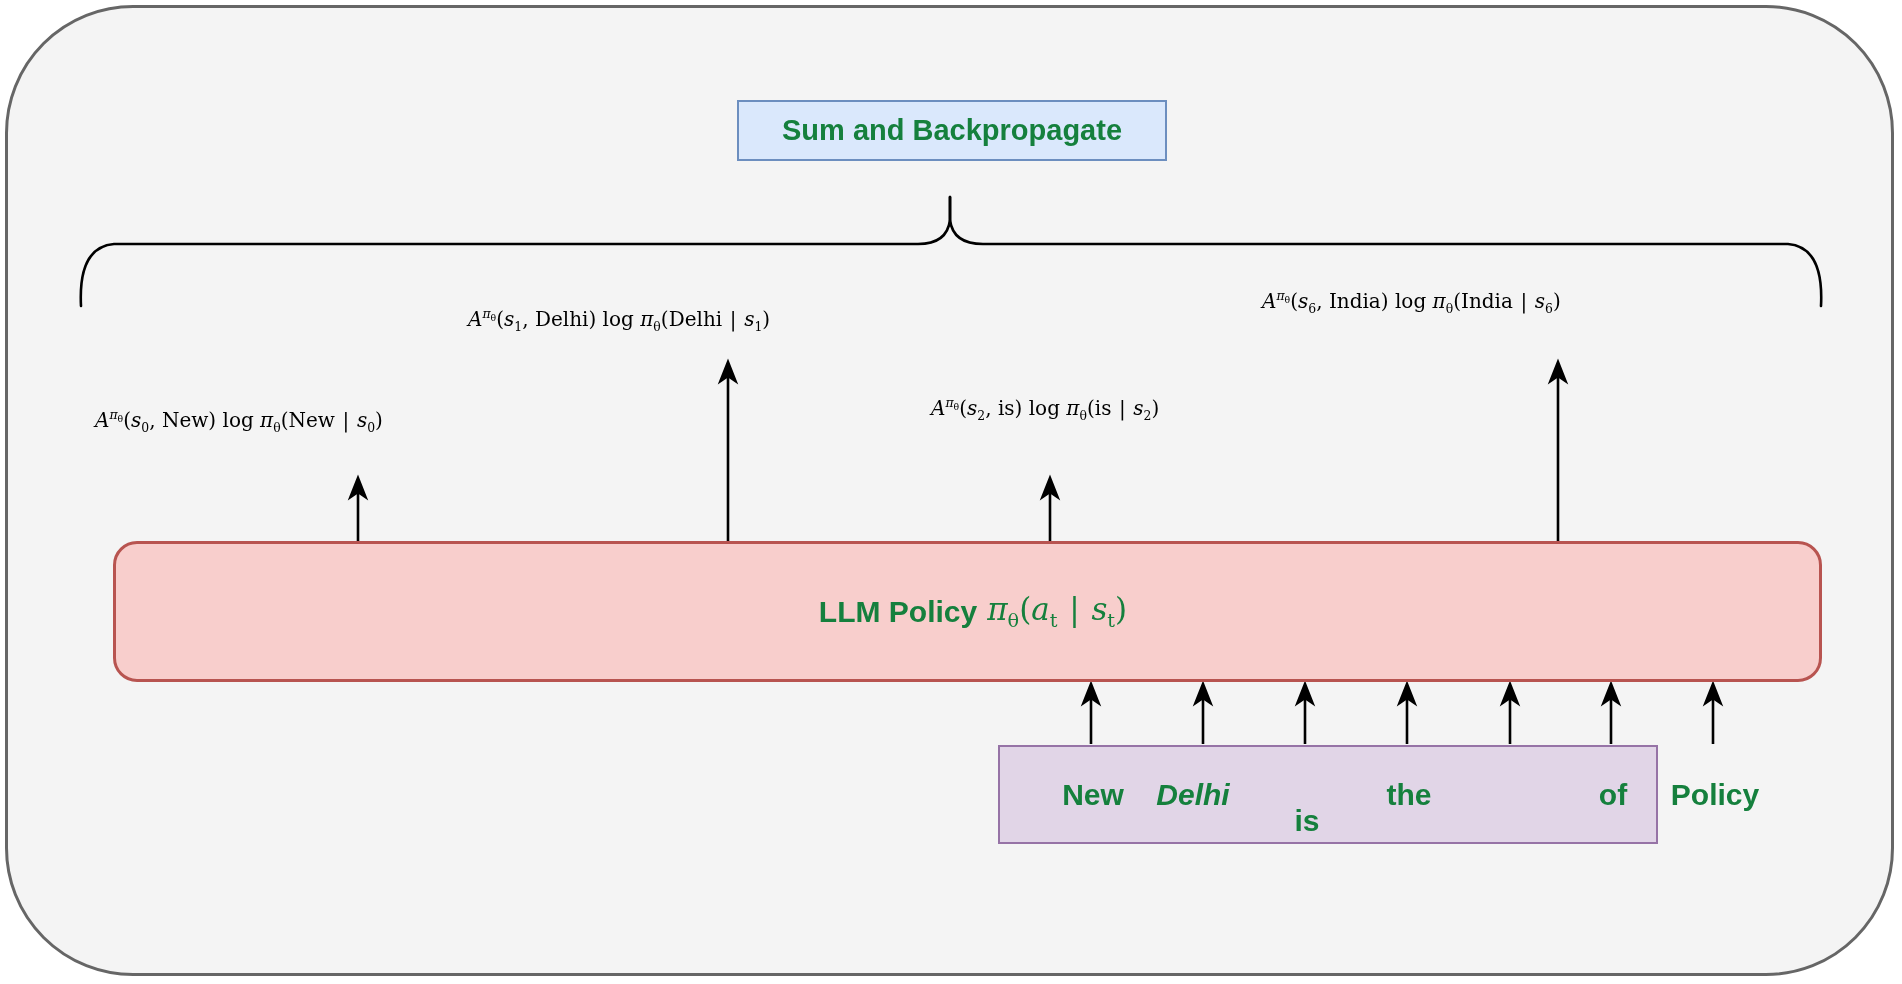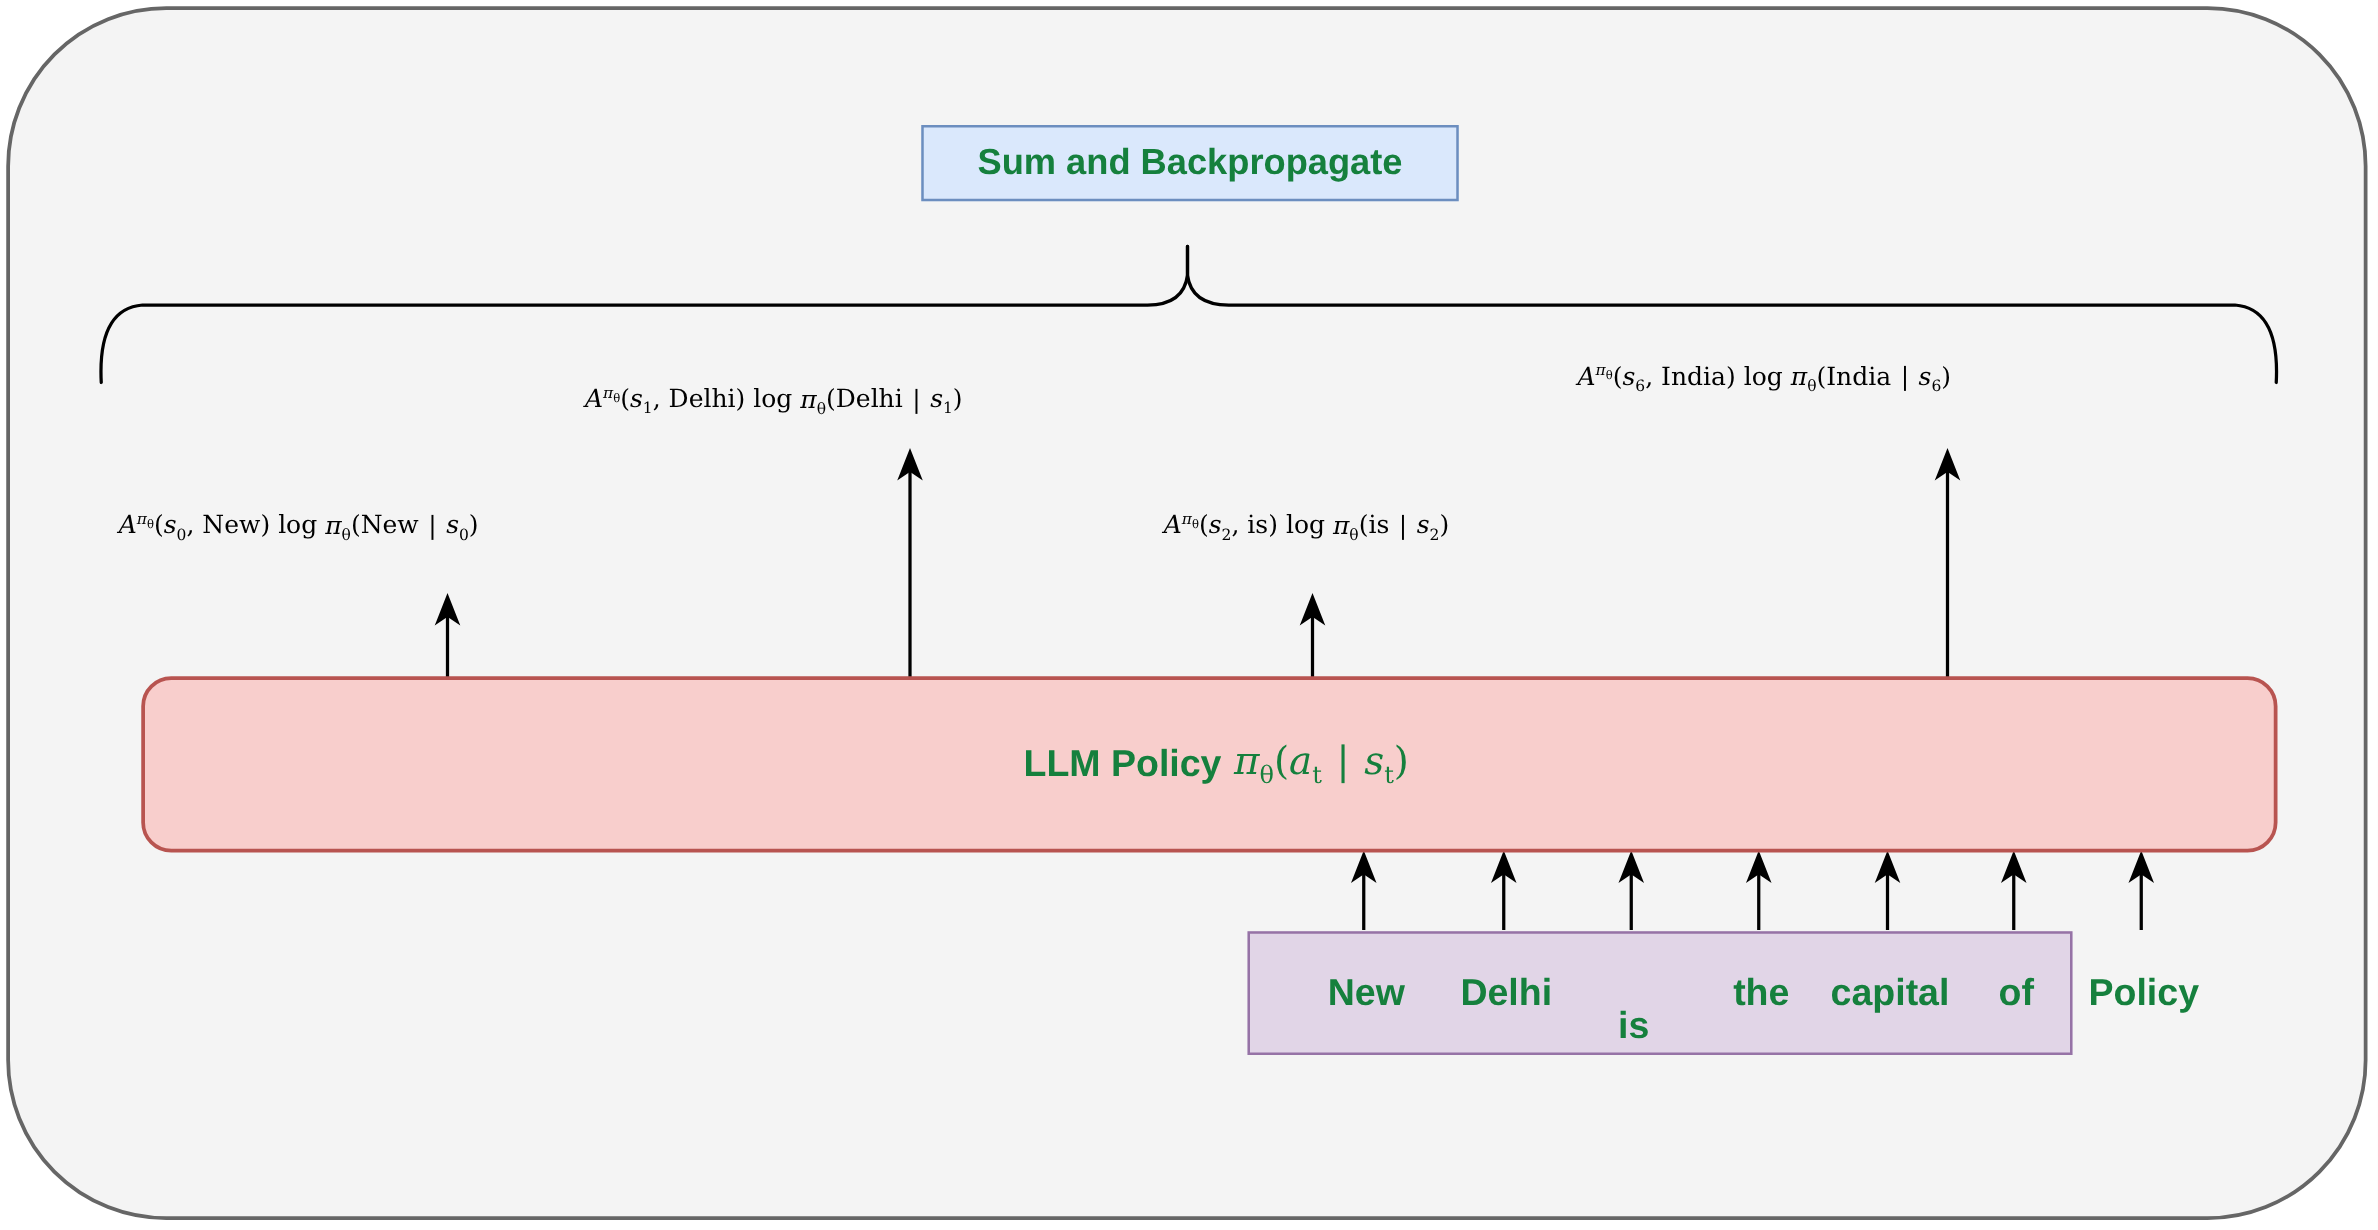--- a/index.html
+++ b/index.html
@@ -40,21 +40,21 @@
   .token{
     position:absolute;top:0;height:100%;display:flex;align-items:center;
     transform:translateX(-50%);font-weight:bold;font-size:30px;white-space:nowrap;
   }
   .math{font-family:"DejaVu Serif",serif;font-weight:normal;}
   .formula{
     position:absolute;z-index:2;font-size:20px;white-space:nowrap;color:#000;
   }
   .f1{left:95px;top:407px;}
   .f2{left:468px;top:306px;}
-  .f3{left:931px;top:407px;}
+  .f3{left:931px;top:395px;}
   .f4{left:1262px;top:288px;}
   .m-i,.m-pi{font-style:italic;}
   .m-r{font-style:normal;}
   sub.m-sub{font-size:0.62em;}
   sup.m-sup2{font-size:0.62em;}
   sup.m-sup2 sub.m-sub{font-size:0.75em;}
   .m-bar{padding:0 0.38em;}
   .policy-math{font-size:31px;margin-left:10px;}
 </style>
 </head>
@@ -110,21 +110,20 @@
   <div class="formula math f4"><span class="m-i">A</span><sup class="m-sup2"><span class="m-pi">π</span><sub class="m-sub">θ</sub></sup><span class="m-r">(</span><span class="m-i">s</span><sub class="m-sub">6</sub><span class="m-r">, India) log </span><span class="m-psub"><span class="m-pi">π</span><sub class="m-sub">θ</sub></span><span class="m-r">(India</span><span class="m-bar">|</span><span class="m-i">s</span><sub class="m-sub">6</sub><span class="m-r">)</span></div>
 
   <div class="node policy-box">
     <span style="font-weight:bold;">LLM Policy</span>
     <span class="math policy-math"><span class="m-psub"><span class="m-pi">π</span><sub class="m-sub">θ</sub></span><span class="m-r">(</span><span class="m-i">a</span><sub class="m-sub">t</sub><span class="m-bar">|</span><span class="m-i">s</span><sub class="m-sub">t</sub><span class="m-r">)</span></span>
   </div>
 
 
   <div class="node tokens-box" id="tokens-box">
       <span class="token" style="left: 93px;">New</span>
-      <span class="token" style="left: 205px;">Delhi</span>
+      <span class="token" style="left: 193px; font-style: italic;">Delhi</span>
       <span class="token" style="left: 307px; margin-top: 26px;">is</span>
       <span class="token" style="left: 409px;">the</span>
-      <span class="token" style="left: 512px;">capital</span>
       <span class="token" style="left: 613px;">of</span>
       <span class="token" style="left: 715px;">Policy</span>
     </div>
 
 </div>
 
 </body></html>

